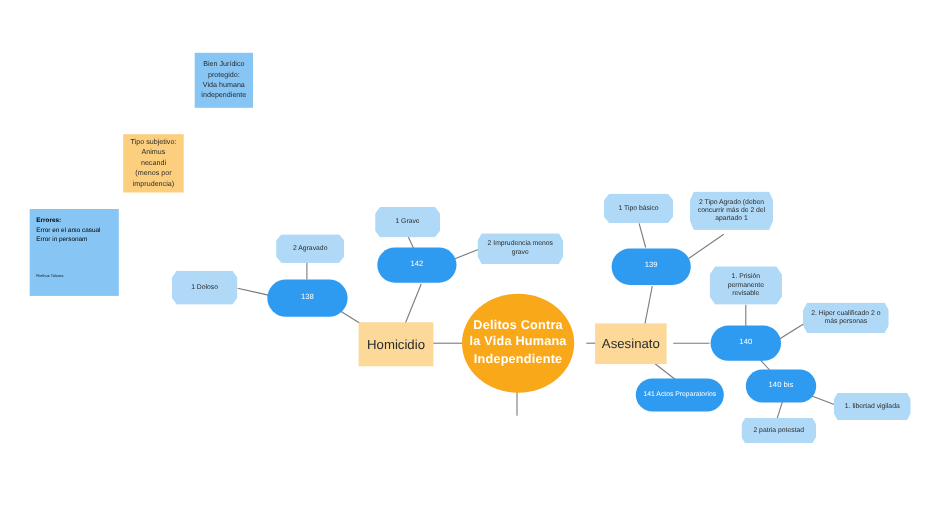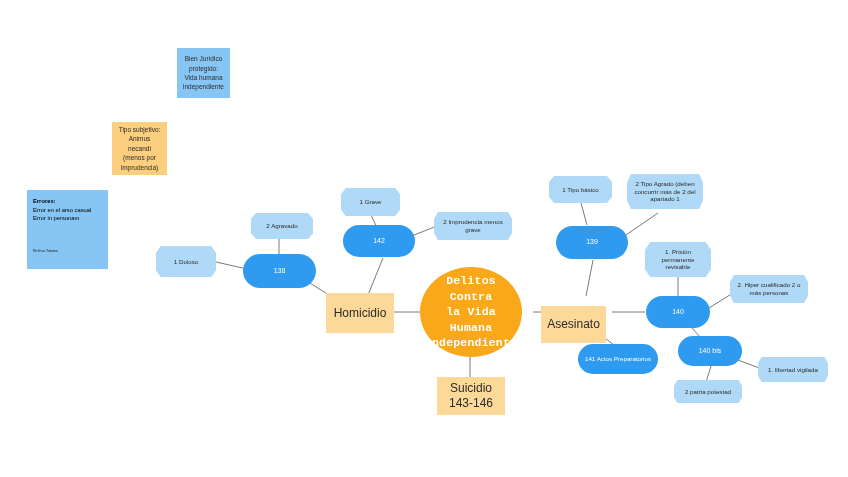--- a/index.html
+++ b/index.html
@@ -42,21 +42,20 @@
 
   
   .hub {
     border-radius: 50%;
     background: #F9A81A;
     color: #ffffff;
     font-weight: bold;
     font-size: 11.5px;
     line-height: 1.35;
     letter-spacing: .2px;
-    font-family: Liberation Mono, monospace;
   }
 
   
   .card-orange {
     background: #FCD999;
     font-size: 12px;
   }
 
   
   .note-orange {
@@ -152,24 +151,22 @@
       <line x1="712" y1="363" x2="706" y2="382"></line>
     </g>
   </svg>
 
   <div class="node hub" style="left:420px; top:267px; width:102px; height:90px;">Delitos Contra
 la Vida Humana
 Independiente</div>
 
   <div class="node card-orange" style="left:326px; top:293px; width:68px; height:40px;">Homicidio</div>
 
-  <div class="node card-orange" style="left:541px; top:294px; width:65px; height:37px;margin-top:12px;">Asesinato</div>
-
-  <div class="node card-orange" style="left:437px; top:377px; width:68px; height:38px;">Suicidio
-143-146</div>
+  <div class="node card-orange" style="left:541px; top:294px; width:65px; height:37px;">Asesinato</div>
+
 
   <div class="node pill-blue" style="left:243px; top:254px; width:73px; height:34px;">138</div>
 
   <div class="node hex" style="left:156px; top:246px; width:60px; height:31px;">1 Doloso</div>
 
   <div class="node hex" style="left:251px; top:213px; width:62px; height:26px;">2 Agravado</div>
 
   <div class="node pill-blue" style="left:343px; top:225px; width:72px; height:32px;">142</div>
 
   <div class="node hex" style="left:341px; top:188px; width:59px; height:28px;">1 Grave</div>

